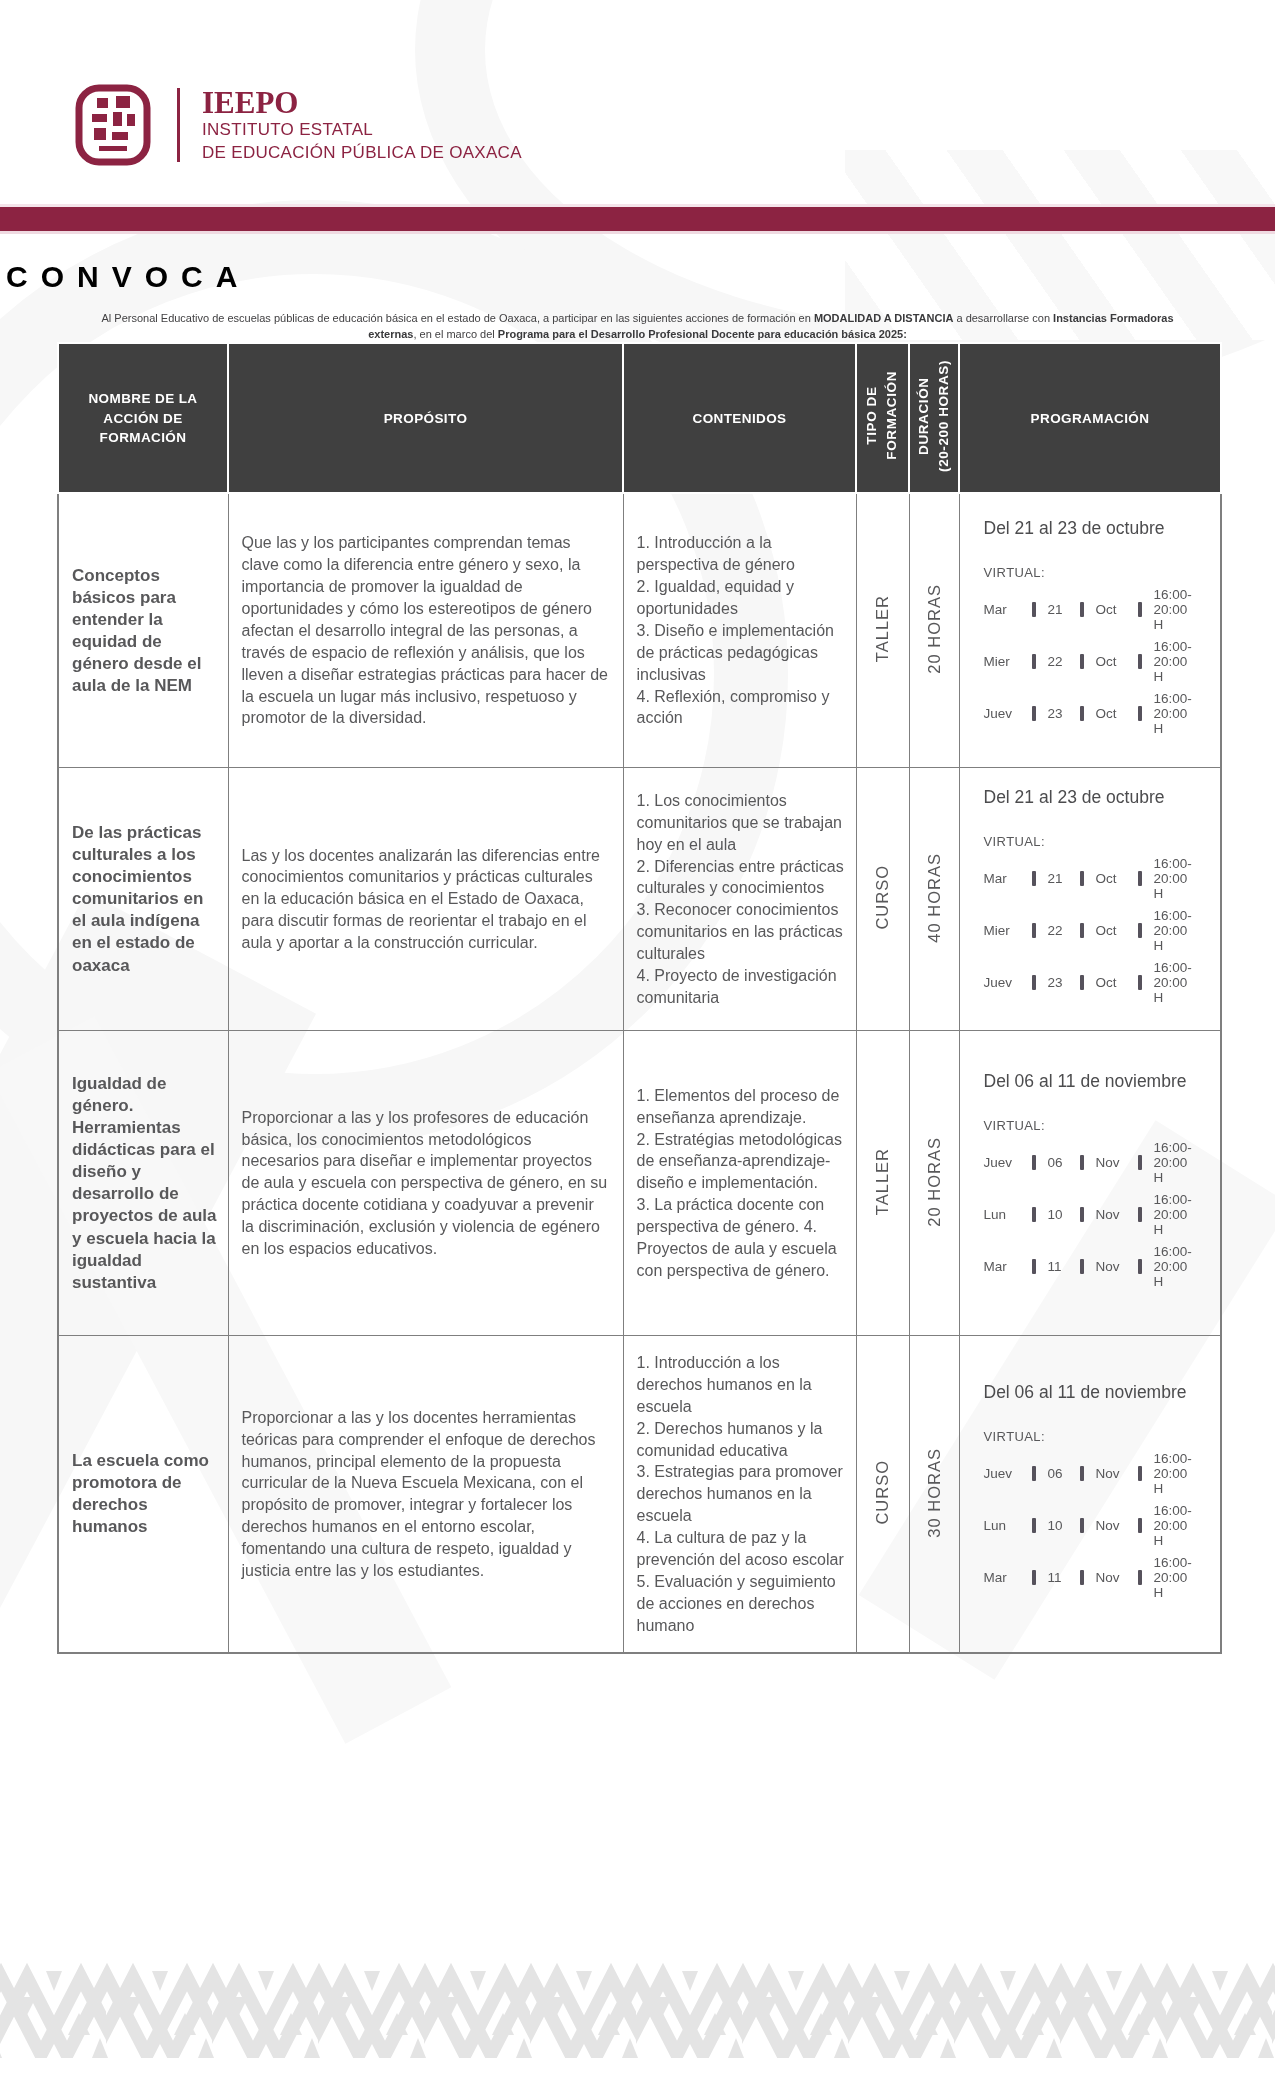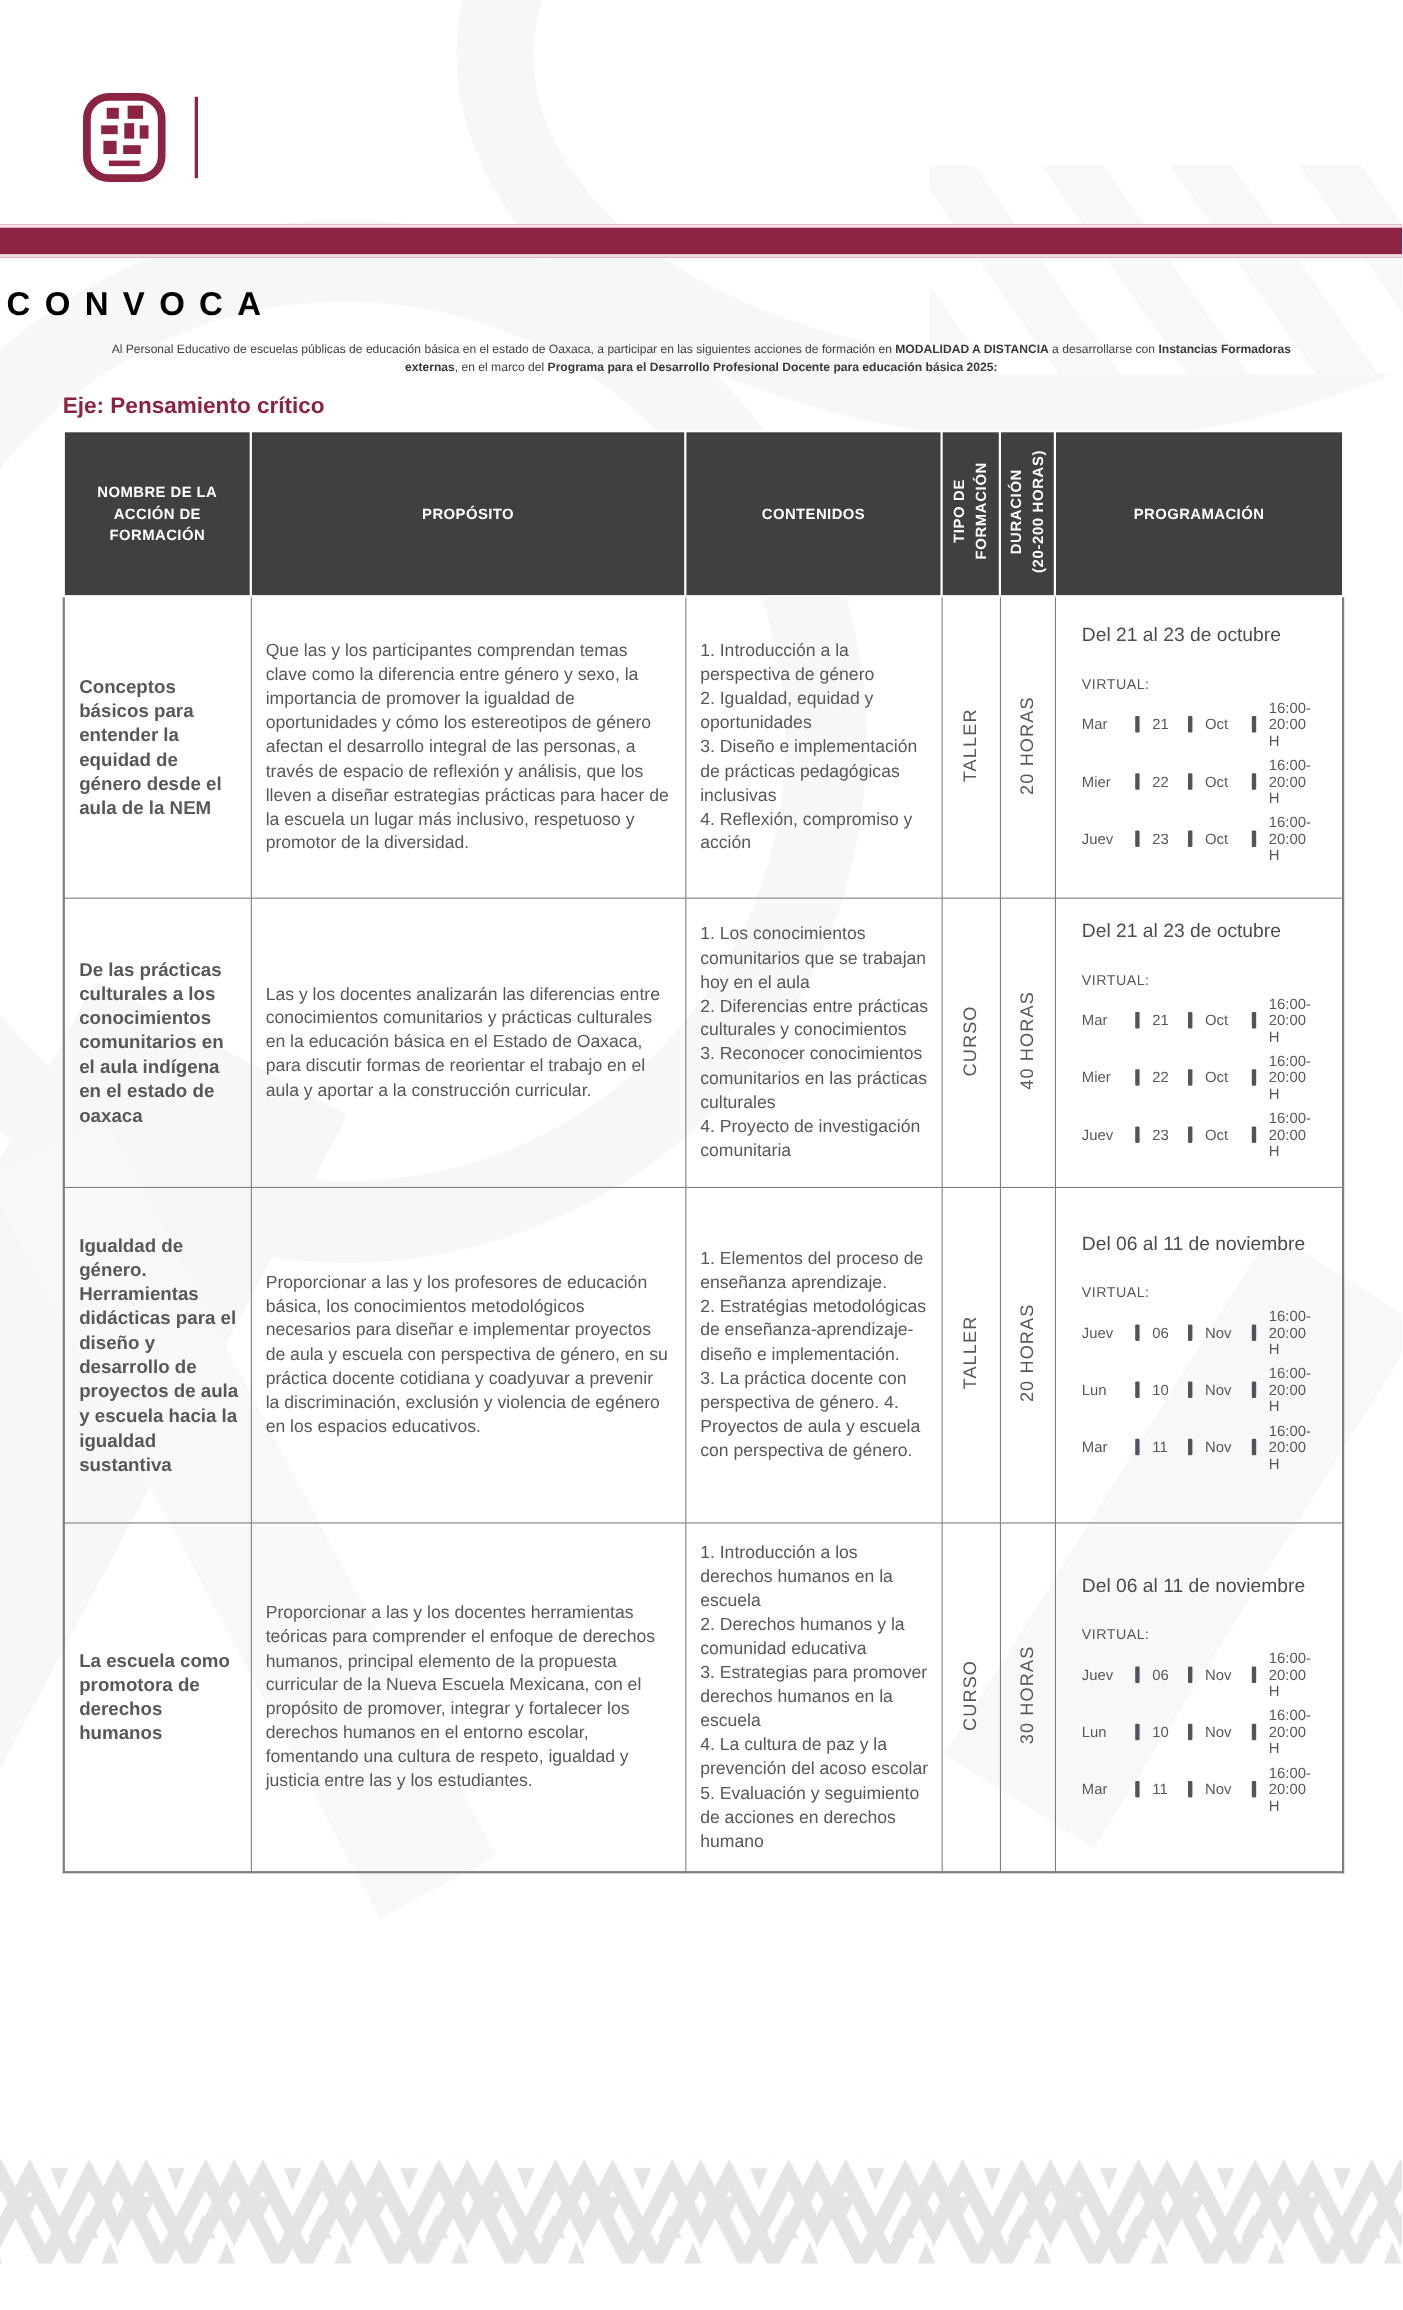--- a/index.html
+++ b/index.html
@@ -107,29 +107,33 @@
           <rect x="41" y="12" width="14" height="12" fill="#8C2342"></rect>
           <rect x="17" y="30" width="15" height="8" fill="#8C2342"></rect>
           <rect x="38" y="28" width="9" height="14" fill="#8C2342"></rect>
           <rect x="52" y="30" width="8" height="12" fill="#8C2342"></rect>
           <rect x="19" y="44" width="12" height="12" fill="#8C2342"></rect>
           <rect x="37" y="48" width="16" height="8" fill="#8C2342"></rect>
           <rect x="24" y="62" width="28" height="5" fill="#8C2342"></rect>
         </svg>
       </div>
       <div class="vdiv"></div>
+      <div class="inst">
+        <div class="inst-acr">IEEPO</div>
+        <div class="inst-line">INSTITUTO ESTATAL</div>
+        <div class="inst-line">DE EDUCACIÓN PÚBLICA DE OAXACA</div>
+      </div>
     </div>
 
     <div class="top-rule"></div>
 
     <h1 class="convoca">CONVOCA</h1>
 
     <p class="intro"><span>Al Personal Educativo de escuelas públicas de educación básica en el estado de Oaxaca, a participar en  las siguientes acciones de formación en </span><b>MODALIDAD A DISTANCIA</b><span> a desarrollarse con </span><b>Instancias Formadoras externas</b><span>, en el marco del </span><b>Programa para el Desarrollo Profesional Docente para educación básica 2025:</b></p>
 
-    <h2 class="eje">Eje: Pensamiento crítico</h2>
 
     <table class="main">
       <colgroup>
         <col style="width:170px">
           <col style="width:395px">
           <col style="width:233px">
         <col style="width:53px">
           <col style="width:50px">
           <col style="width:262px">
       </colgroup>

